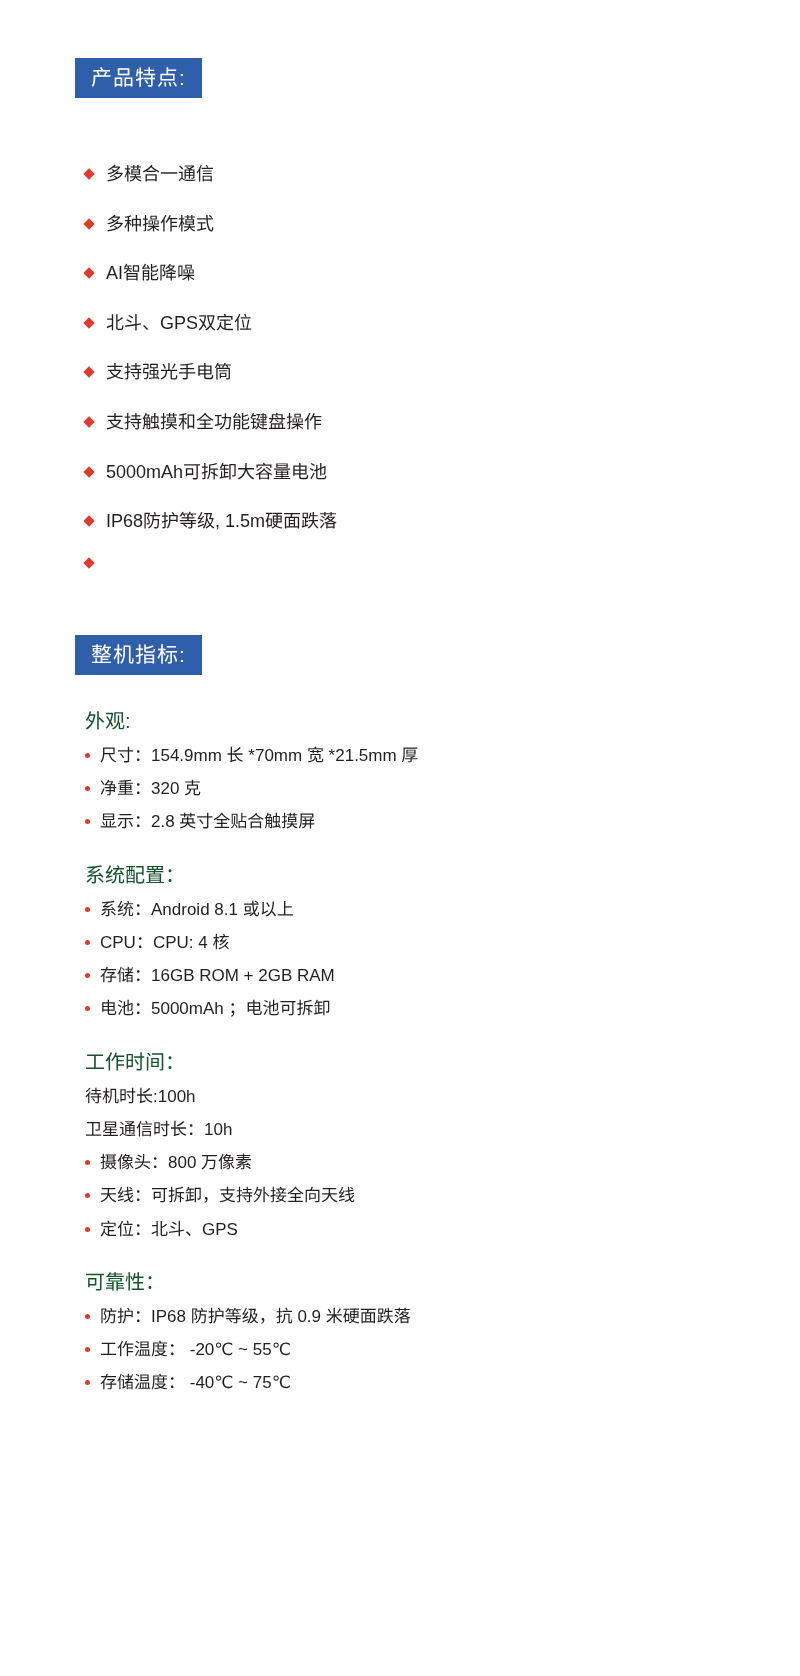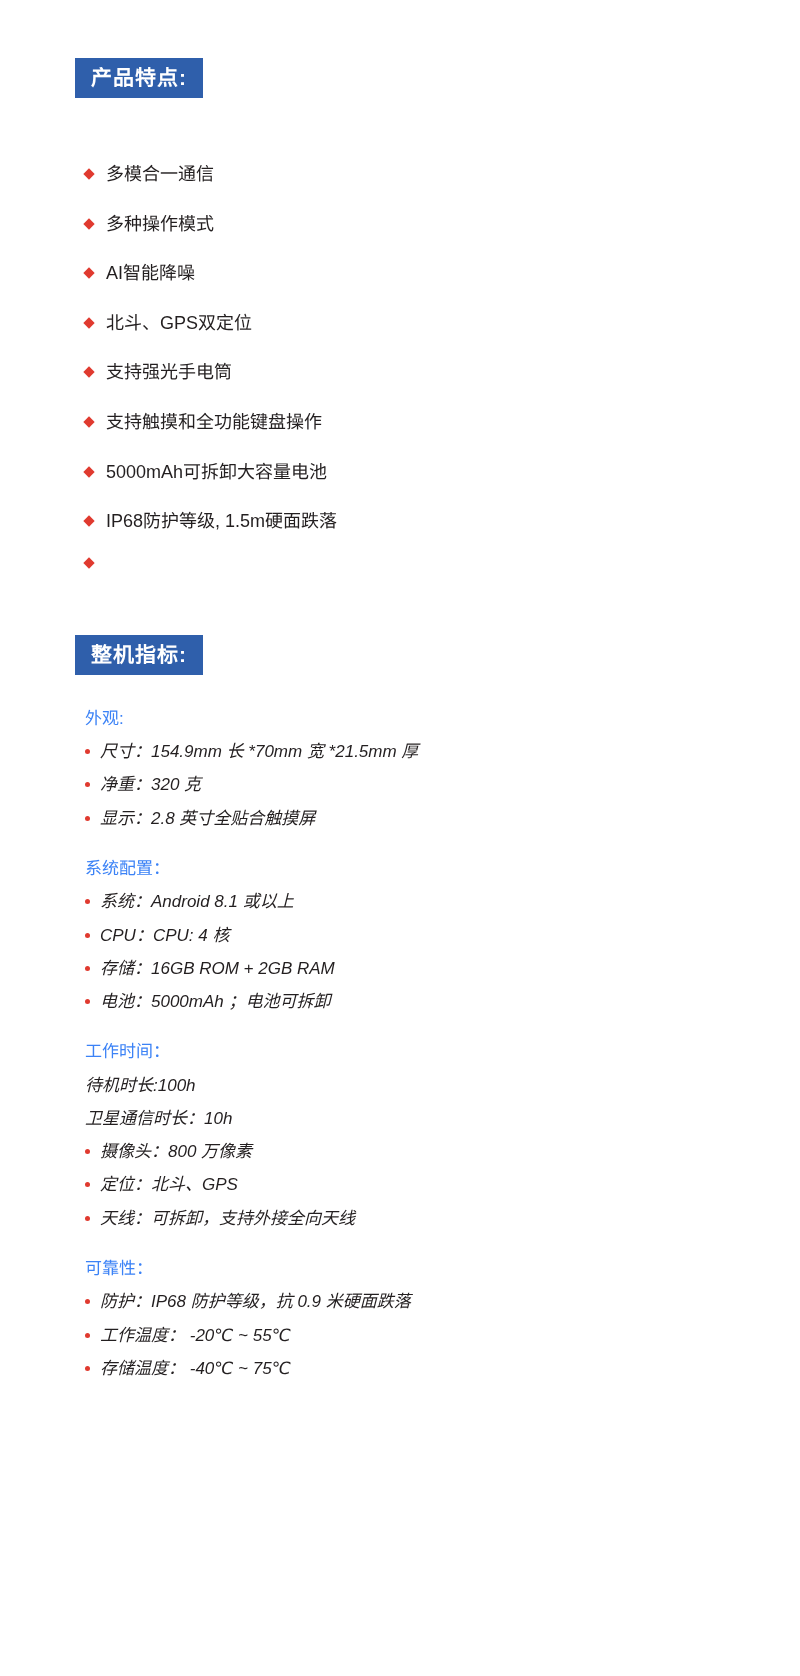--- a/index.html
+++ b/index.html
@@ -22,21 +22,21 @@
     box-sizing: border-box;
     padding: 0;
   }
 
   
   .banner {
     display: inline-block;
     background: #2f5fab;
     color: #ffffff;
     font-size: 21px;
-    font-weight: bold;
+    font-weight: normal;
     letter-spacing: 1px;
     padding: 9px 16px 10px 16px;
     line-height: 1;
   }
   .banner-wrap {
     padding-left: 75px;
   }
   .section-features .banner-wrap { padding-top: 58px; }
   .section-specs .banner-wrap { padding-top: 52px; }
 
@@ -72,33 +72,32 @@
 
   
   .spec-body {
     padding: 34px 0 0 0;
   }
   .spec-group {
     margin-bottom: 30px;
     padding-left: 85px;
   }
   .spec-title {
-    font-size: 17px;
-    color: #3b82f6;
+    font-size: 20px;
+    color: #14532d;
     margin-bottom: 12px;
     line-height: 1.2;
   }
   .spec-item {
     display: flex;
     align-items: baseline;
     font-size: 17px;
     line-height: 1.25;
     margin-bottom: 12px;
     color: #231f20;
-    font-style: italic;
   }
   .spec-item .dot {
     display: inline-block;
     width: 5px;
     height: 5px;
     background: #e03a2f;
     border-radius: 50%;
     margin-right: 10px;
     flex: 0 0 auto;
     position: relative;
@@ -216,25 +215,25 @@
         <div class="spec-item nodot">
           <span class="dot"></span>
           <span class="spec-text">卫星通信时长：10h</span>
         </div>
         <div class="spec-item">
           <span class="dot"></span>
           <span class="spec-text">摄像头：800 万像素</span>
         </div>
         <div class="spec-item">
           <span class="dot"></span>
+          <span class="spec-text">天线：可拆卸，支持外接全向天线</span>
+        </div>
+        <div class="spec-item">
+          <span class="dot"></span>
           <span class="spec-text">定位：北斗、GPS</span>
-        </div>
-        <div class="spec-item">
-          <span class="dot"></span>
-          <span class="spec-text">天线：可拆卸，支持外接全向天线</span>
         </div>
       </div>
 
       <div class="spec-group">
         <div class="spec-title">可靠性：</div>
         <div class="spec-item">
           <span class="dot"></span>
           <span class="spec-text">防护：IP68 防护等级，抗 0.9 米硬面跌落</span>
         </div>
         <div class="spec-item">

